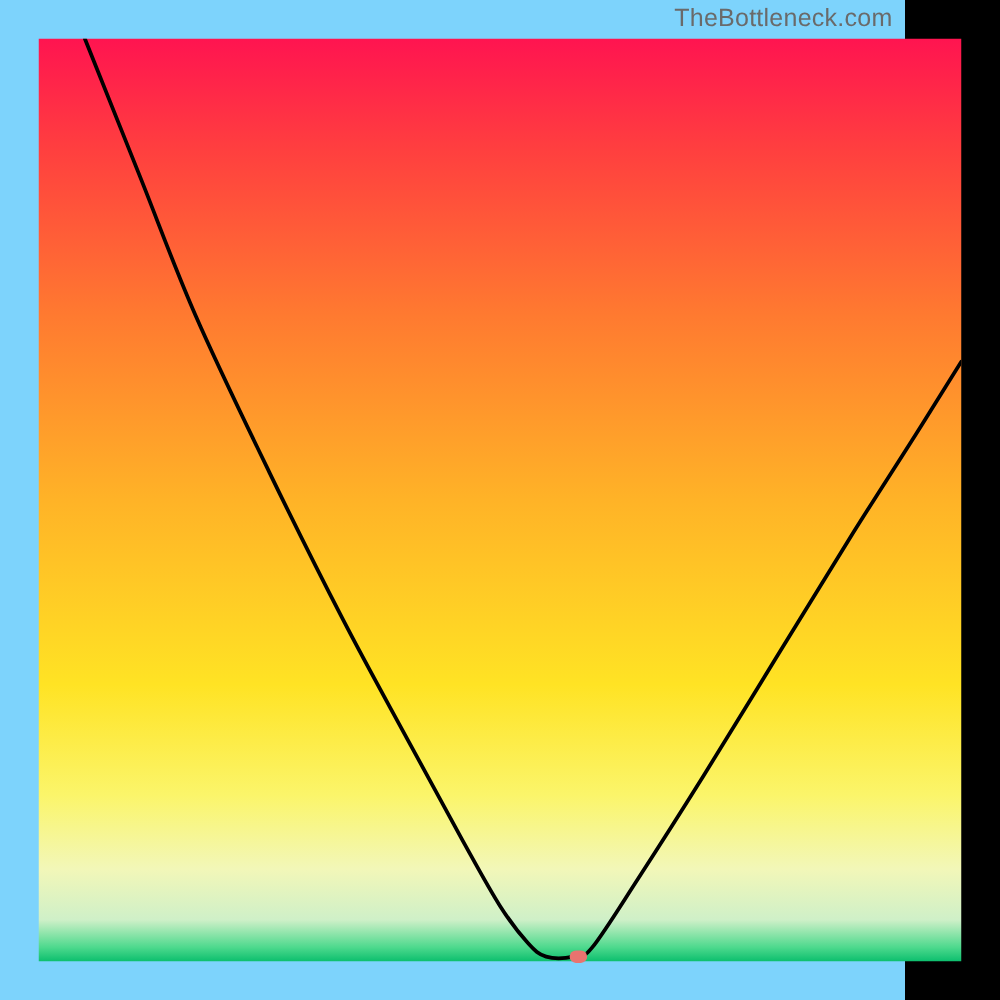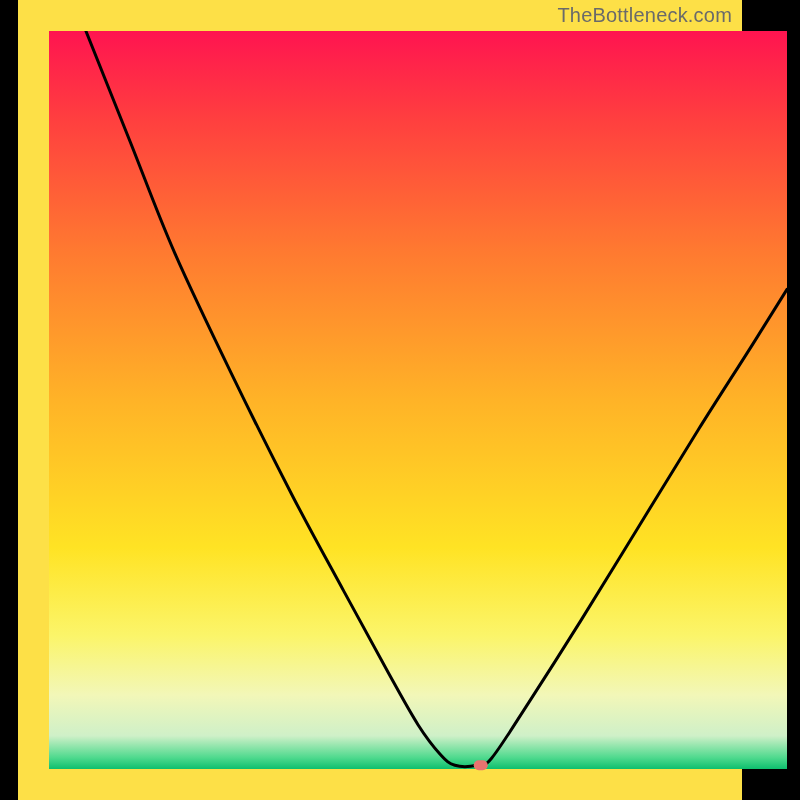--- a/index.html
+++ b/index.html
@@ -7,22 +7,21 @@
     padding: 0;
     width: 800px;
     height: 800px;
     background: #000;
     font-family: Arial, Helvetica, sans-serif;
   }
   .container {
     position: relative;
     width: 724px;
     height: 800px;
-    background: #fde047;
-    margin-left: 18px;
+    background: #7dd3fc;
   }
   .watermark {
     position: absolute;
     top: 4px;
     right: 10px;
     color: #6a6a6a;
     font-size: 20px;
     font-weight: 500;
     letter-spacing: 0.2px;
     z-index: 10;

